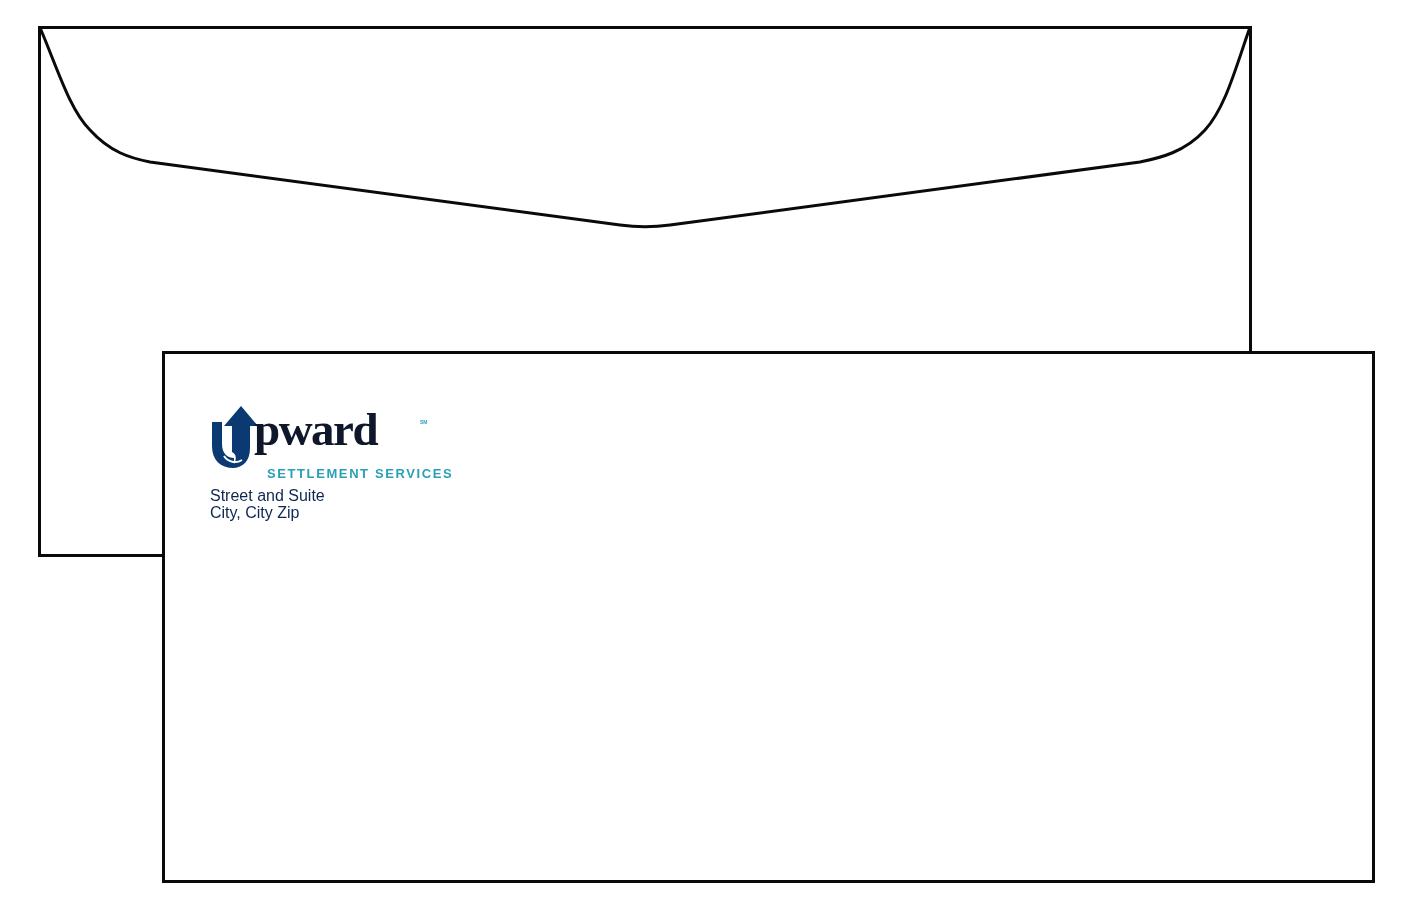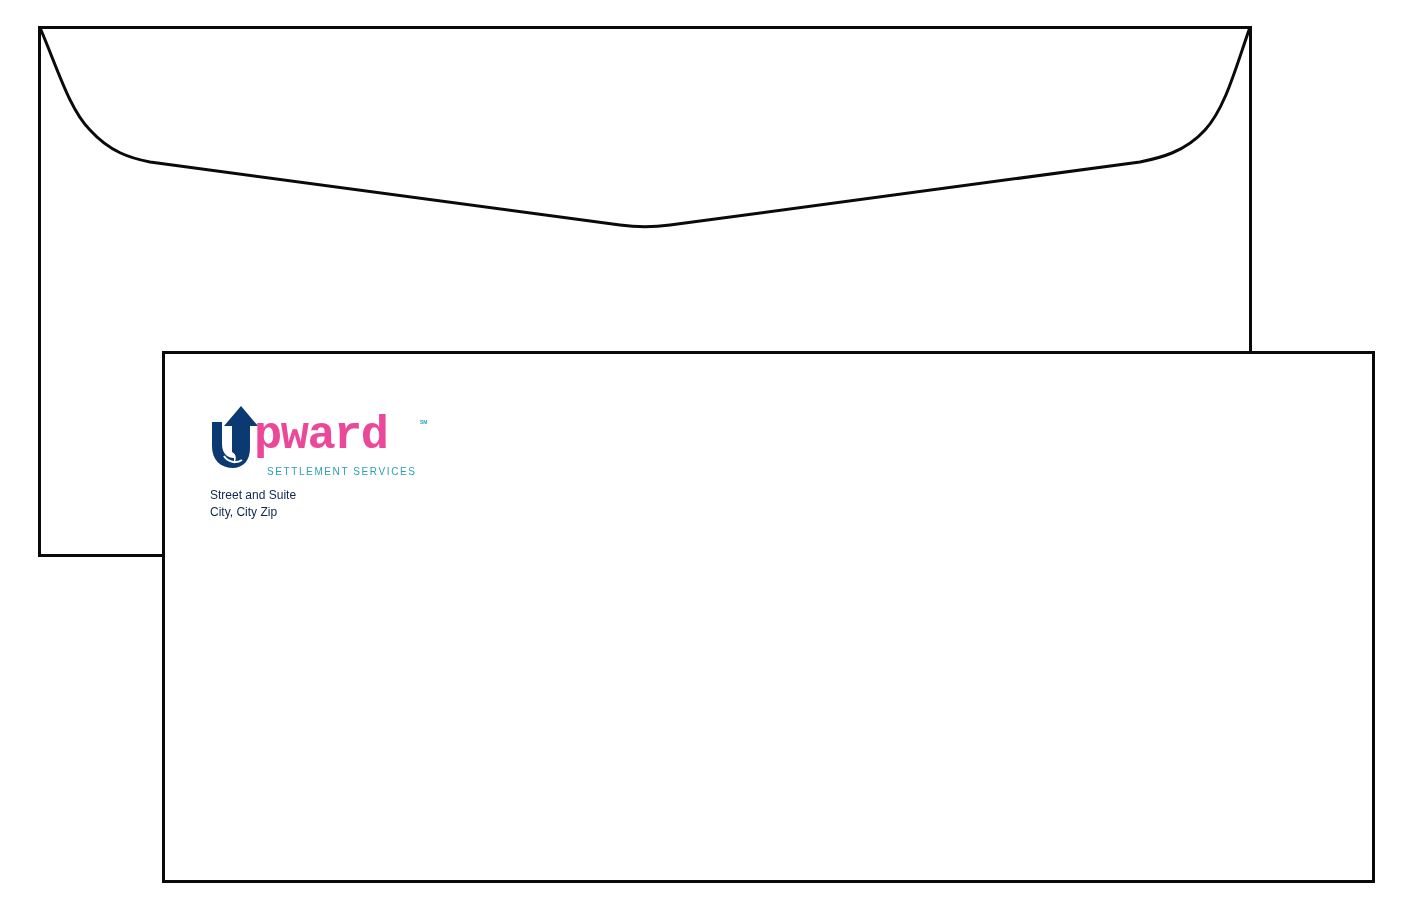--- a/index.html
+++ b/index.html
@@ -52,51 +52,51 @@
     .logo-mark {
       position: absolute;
       left: 0;
       top: 0;
       width: 52px;
       height: 66px;
     }
     .logo-word {
       position: absolute;
       left: 44px;
-      top: 8px;
-      font-family: Liberation Mono, monospace;
+      top: 2px;
+      font-family: Liberation Serif, serif;
       font-weight: bold;
       font-size: 47px;
       letter-spacing: -1.5px;
-      color: #ec4899;
+      color: #0f172a;
       line-height: 1;
     }
     .logo-tm {
       position: absolute;
       left: 210px;
       top: 15px;
       font-size: 5px;
       color: #2aa0b8;
       font-weight: bold;
     }
     .logo-tagline {
       position: absolute;
       left: 57px;
       top: 62px;
-      font-size: 10px;
+      font-size: 13px;
       letter-spacing: 1.6px;
       color: #2aa0b8;
-      font-weight: normal;
+      font-weight: bold;
       white-space: nowrap;
     }
     .address {
       position: absolute;
       left: 45px;
       top: 133px;
-      font-size: 12px;
+      font-size: 16px;
       line-height: 17px;
       color: #0e2750;
     }
   </style>
 </head>
 <body>
 
 <div class="envelope-back"></div>
 
 <svg class="flap-svg" viewBox="0 0 1410 903" xmlns="http://www.w3.org/2000/svg">

